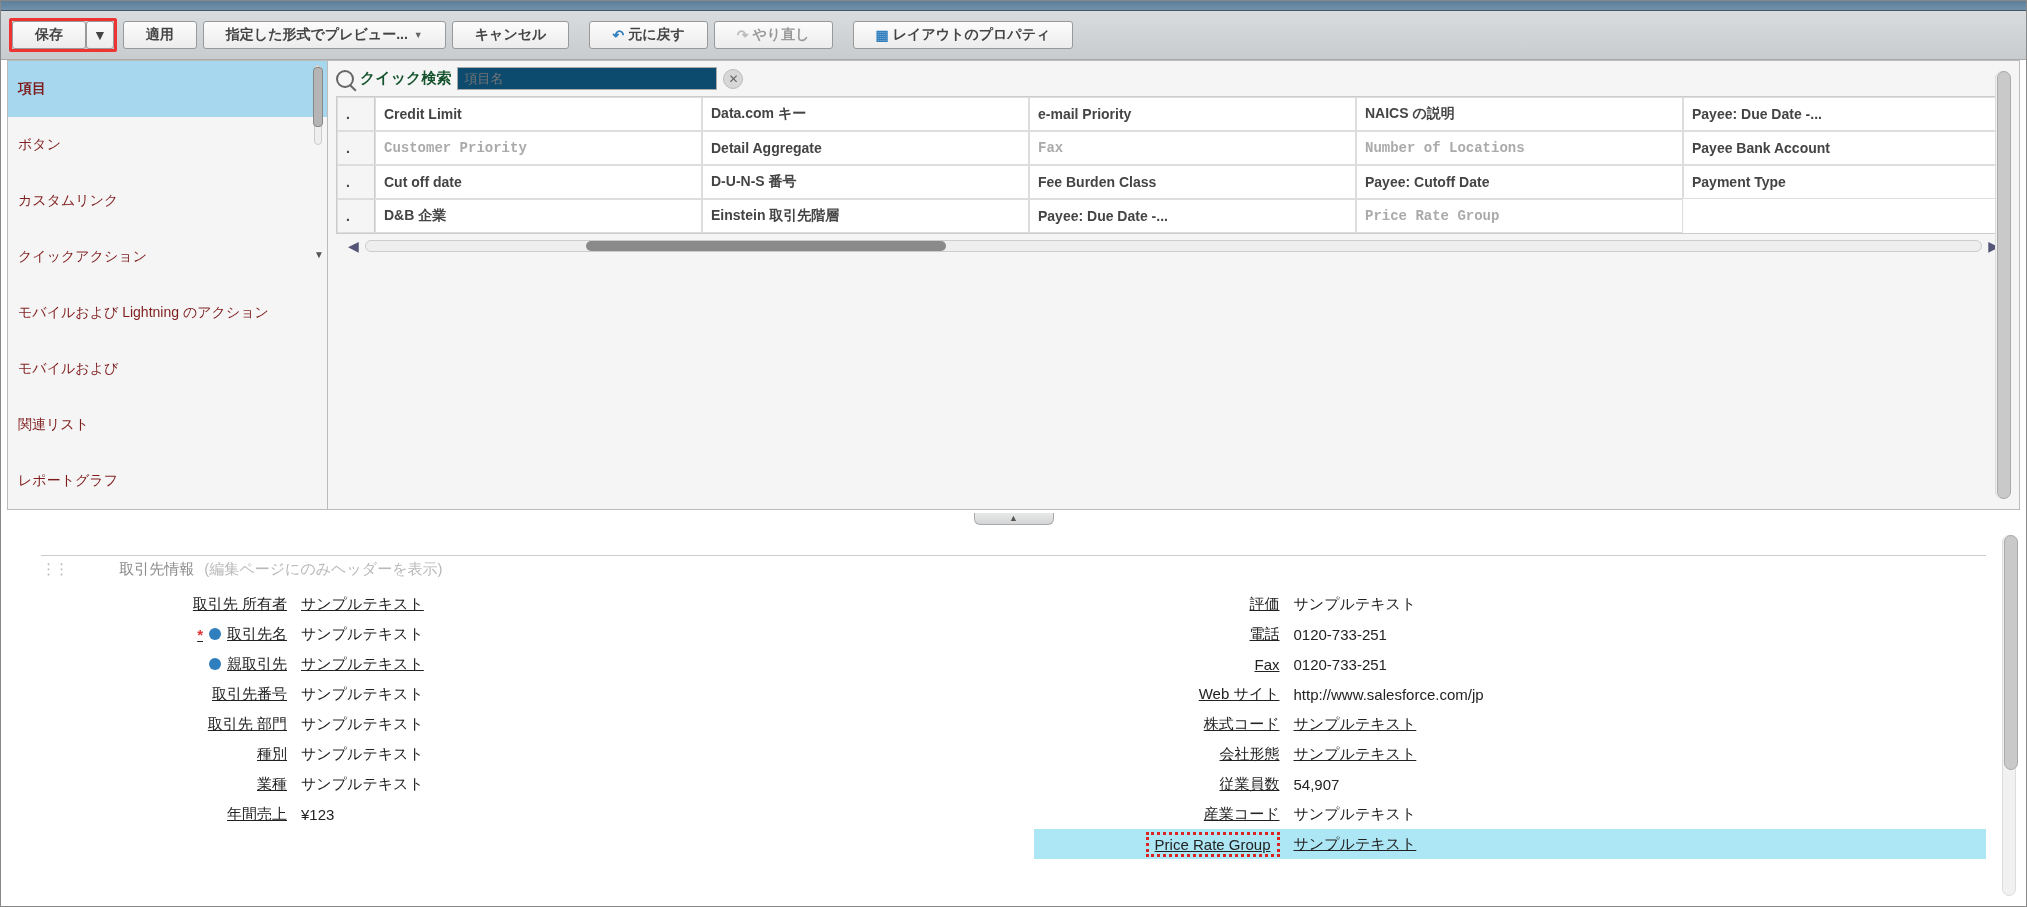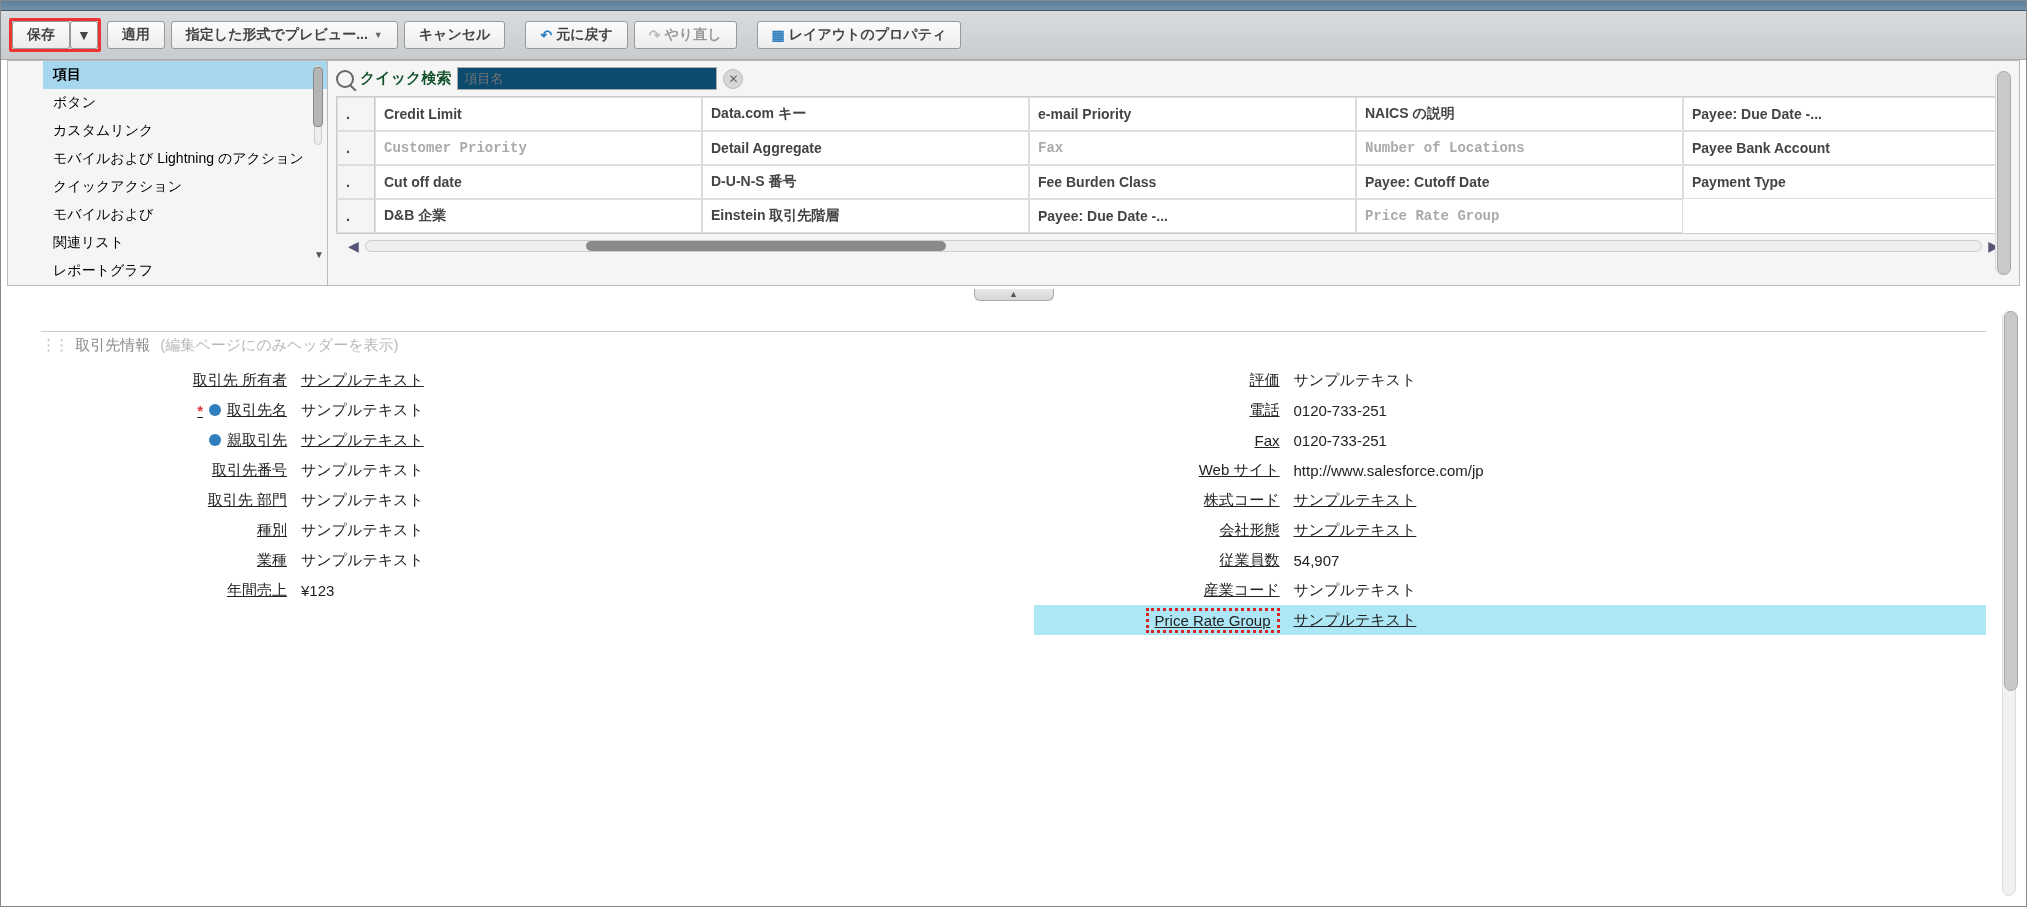--- a/index.html
+++ b/index.html
@@ -1,31 +1,31 @@
 <!DOCTYPE html>
 <html><head>
 <meta charset="utf-8">
 <style>
   * { box-sizing: border-box; margin: 0; padding: 0; }
   body { font-family: "Meiryo", "MS PGothic", Arial, sans-serif; font-size: 13px; background: #fff; color: #333; }
   .app { border: 1px solid #888; width: 100%; height: 907px; display:flex; flex-direction:column; overflow:hidden;}
   .top-deco { height: 10px; background: linear-gradient(180deg,#5e7f9a,#6f91ab); border-bottom:1px solid #456;}
   .toolbar { background: linear-gradient(180deg,#d9dcde,#c8cccf); border-bottom:1px solid #aaa; padding:7px 8px; display:flex; align-items:center; gap:6px;}
-  .btn { background: linear-gradient(180deg,#fcfcfc,#ececec); border:1px solid #999; border-radius:3px; padding:4px 14px; font-size:14px; font-weight:bold; color:#444; cursor:pointer; display:inline-flex; align-items:center; gap:4px; white-space:nowrap;}
+  .btn { background: linear-gradient(180deg,#fcfcfc,#ececec); border:1px solid #999; border-radius:3px; padding:4px 22px; font-size:14px; font-weight:bold; color:#444; cursor:pointer; display:inline-flex; align-items:center; gap:4px; white-space:nowrap;}
   .btn.small-drop::after { content:"▼"; font-size:9px; color:#666; margin-left:2px; }
   .btn.disabled { color:#999; }
   .btn .ico { font-size:14px; }
   .save-box { display:inline-flex; border:3px solid #e33; border-radius:2px; }
   .save-box .btn { border:1px solid #999; }
   .drop-btn { border-left:1px solid #bbb; padding:4px 6px;}
 
   .palette { display:flex; border:1px solid #bbb; margin:0 6px; background:#f5f5f5; position:relative; }
   .sidebar { width:320px; border-right:1px solid #bbb; position:relative; }
   .sidebar-list { overflow:hidden; }
-  .sidebar-item { padding:5px 10px; font-size:14px; color:#000000; cursor:pointer; white-space:nowrap;margin-left:35px;}
+  .sidebar-item { padding:19px 10px; font-size:14px; color:#7f1d1d; cursor:pointer; white-space:nowrap;}
   .sidebar-item.sel { background:#a7d6ef; font-weight:bold; }
   .sidebar-scroll { position:absolute; right:2px; top:4px; width:14px; height:80px; }
   .sidebar-scroll .trk { width:8px; height:100%; background:#eee; border:1px solid #ccc; border-radius:4px; margin:0 auto;}
   .sidebar-scroll .thumb { width:10px; height:60px; background:#b5b5b5; border:1px solid #888; border-radius:4px; position:absolute; left:2px; top:2px;}
   .sidebar-scroll .arr { position:absolute; left:3px; font-size:10px; color:#555;}
   .arr.up{top:-2px;} .arr.down{bottom:-115px;}
 
   .palette-main { flex:1; padding:6px 8px 0 8px; display:flex; flex-direction:column; min-width:0;}
   .search-row { display:flex; align-items:center; gap:6px; margin-bottom:6px;}
   .mag { width:18px; height:18px; border:2px solid #666; border-radius:50%; position:relative;}
@@ -42,21 +42,21 @@
   .hscroll .arrow { color:#557; font-size:14px; padding:0 6px; cursor:pointer;}
   .hscroll .track { flex:1; height:12px; background:#eee; border:1px solid #ccc; border-radius:6px; position:relative;}
   .hscroll .thmb { position:absolute; left:220px; width:360px; height:10px; top:0; background:#8a8a8a; border-radius:6px;}
 
   .collapse-handle { text-align:center; margin:-1px 6px 0 6px; }
   .collapse-handle .bar { display:inline-block; width:80px; height:12px; background:linear-gradient(180deg,#e8e8e8,#d3d5d7); border:1px solid #aaa; border-top:none; border-radius:0 0 6px 6px; font-size:9px; color:#555; cursor:pointer;}
 
   .canvas-wrap { flex:1; overflow:auto; position:relative; padding:30px 40px 20px 40px;}
   .section-head { color:#9a9a9a; font-size:15px; margin-bottom:10px; border-top:1px solid #ccc; padding-top:4px;}
   .section-head .drag { color:#bbb; letter-spacing:-2px; margin-right:4px;}
-  .section-head .main { color:#8b8b8b; }
+  .section-head .main { color:#8b8b8b;margin-left:44px; }
   .section-head .sub { color:#b8b8b8; margin-left:6px;}
   .fields { display:grid; grid-template-columns: 1fr 1fr; column-gap:40px;}
   .row { display:flex; align-items:center; min-height:30px; font-size:15px;}
   .lbl { width:260px; text-align:right; padding-right:14px; color:#222; display:flex; justify-content:flex-end; align-items:center; gap:6px;text-decoration:underline;}
   .val { color:#222; }
   .link { text-decoration: underline; }
   .req { color:#d33; font-weight:bold;}
   .dot { width:12px; height:12px; border-radius:50%; background:#2f7fbf; display:inline-block;}
   .row.highlight { background:#ade6f4; }
   .prg-marker { display:inline-block; border:3px dotted #d22; padding:1px 6px; margin-left:-6px;}
@@ -94,22 +94,22 @@
         <span>レイアウトのプロパティ</span>
       </span>
   </div>
 
   <div class="palette">
     <div class="sidebar">
       <div class="sidebar-list" id="sidebar-list">
           <div class="sidebar-item sel">項目</div>
           <div class="sidebar-item">ボタン</div>
           <div class="sidebar-item">カスタムリンク</div>
+          <div class="sidebar-item">クイックアクション</div>
           <div class="sidebar-item">モバイルおよび Lightning のアクション</div>
-          <div class="sidebar-item">クイックアクション</div>
           <div class="sidebar-item">モバイルおよび</div>
           <div class="sidebar-item">関連リスト</div>
           <div class="sidebar-item">レポートグラフ</div>
         </div>
       <div class="sidebar-scroll">
         <span class="arr up">▲</span>
         <div class="trk"></div>
         <div class="thumb"></div>
         <span class="arr down">▼</span>
       </div>

